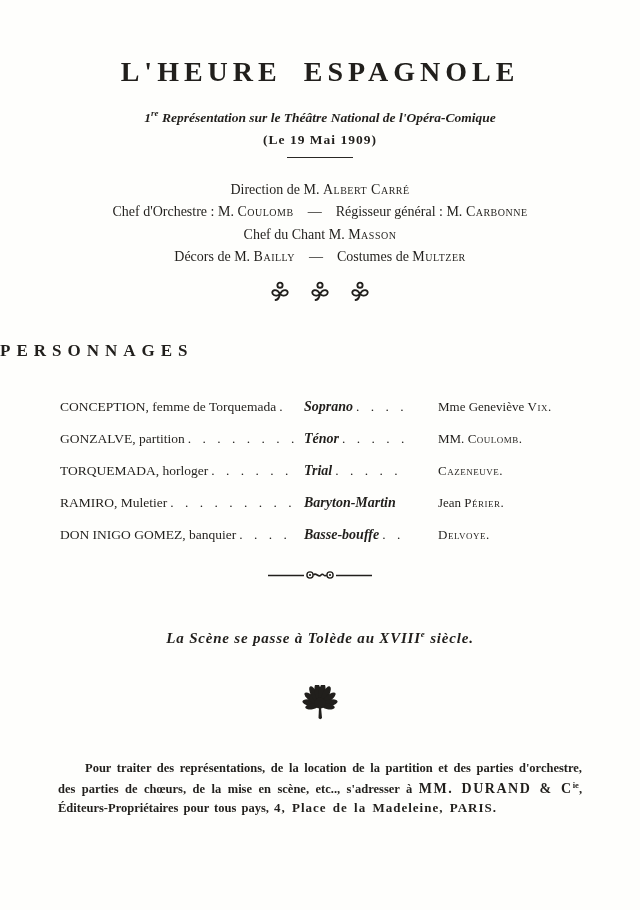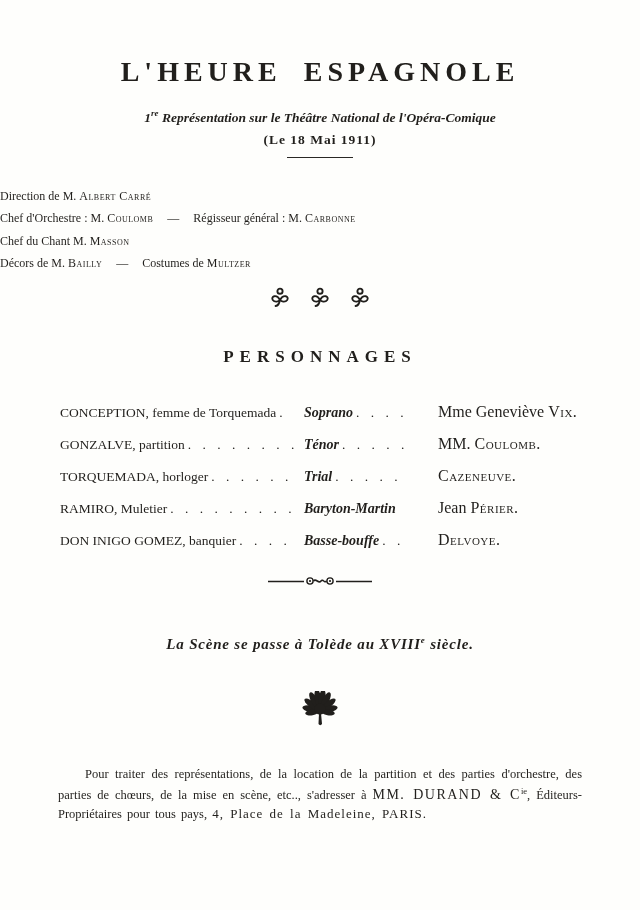--- a/index.html
+++ b/index.html
@@ -41,95 +41,95 @@
     letter-spacing: 1px;
     line-height: 16px;
   }
   .title-rule {
     width: 66px;
     margin: 9px auto 0 auto;
     border: 0;
     border-top: 1.8px solid #2a2825;
   }
   
-  .staff { margin-top: 27px; text-align: left; font-size: 12px; }
+  .staff { margin-top: 21px; text-align: center; font-size: 14px; }
   .staff p { line-height: 22.5px; }
   .sc { font-variant: small-caps; letter-spacing: 0.5px; }
   .dash { margin: 0 14px; }
   
   .clover-row {
     margin-top: 12px;
     display: flex;
     justify-content: center;
     gap: 14px;
     align-items: center;
   }
   .ornament svg { display: block; }
   .ink-stroke { stroke: #211f1c; fill: none; }
   
   .personnages-heading {
     margin-top: 38px;
-    text-align: center;
+    text-align: left;
     font-size: 17px;
     font-weight: bold;
     letter-spacing: 6px;
     line-height: 20px;
   }
   .cast { width: 520px; margin: 34px 0 0 60px; }
   .cast-row {
     display: grid;
     grid-template-columns: 244px 132px 1fr;
     align-items: baseline;
     line-height: 22px;
     margin-bottom: 9px;
     white-space: nowrap;
   }
   .cast-row.first { }
   .role { font-size: 13.5px; }
   .voice-text { font-size: 14px; font-weight: bold; font-style: italic; }
   .dots { letter-spacing: 4px; margin-left: 3px; font-size: 13.5px; }
-  .performer { font-size: 16px; padding-left: 2px; }
+  .performer { font-size: 13px; padding-left: 2px; }
   
   .scene-divider { margin-top: 22px; display: flex; justify-content: center; }
   .scene-line {
     margin-top: 43px;
     text-align: center;
     font-size: 15px;
     font-weight: bold;
     font-style: italic;
     letter-spacing: 0.8px;
     line-height: 18px;
   }
   .scene-line sup { font-size: 9px; }
   .floral { margin-top: 38px; display: flex; justify-content: center; }
   
   .footer {
     width: 524px;
     margin: 39px auto 0 auto;
     font-size: 12.5px;
-    font-weight: normal;
+    font-weight: bold;
     text-align: justify;
     text-indent: 27px;
     line-height: 17.5px;
     word-spacing: 2px;
   }
   .pub { font-size: 14px; letter-spacing: 1.5px; }
   .pub-sup { font-size: 8.5px; vertical-align: super; letter-spacing: 0; }
   .addr { font-size: 13px; letter-spacing: 1px; }
 </style>
 </head>
 <body>
 
 <div class="page">
 
   <h1 class="title">L'HEURE ESPAGNOLE</h1>
 
   <p class="subtitle"><span>1</span><sup>re</sup><span> Représentation sur le Théâtre National de l'Opéra-Comique</span></p>
 
-  <p class="dateline">(Le 18 Mai 1911)</p>
+  <p class="dateline">(Le 19 Mai 1909)</p>
 
   <hr class="title-rule">
 
   <div class="staff">
     <p><span>Direction de M. </span><span class="sc">Albert Carré</span></p>
     <p><span>Chef d'Orchestre : M. </span><span class="sc">Coulomb</span><span class="dash">—</span><span>Régisseur général : M. </span><span class="sc">Carbonne</span></p>
     <p><span>Chef du Chant M. </span><span class="sc">Masson</span></p>
     <p><span>Décors de M. </span><span class="sc">Bailly</span><span class="dash">—</span><span>Costumes de </span><span class="sc">Multzer</span></p>
   </div>
 

